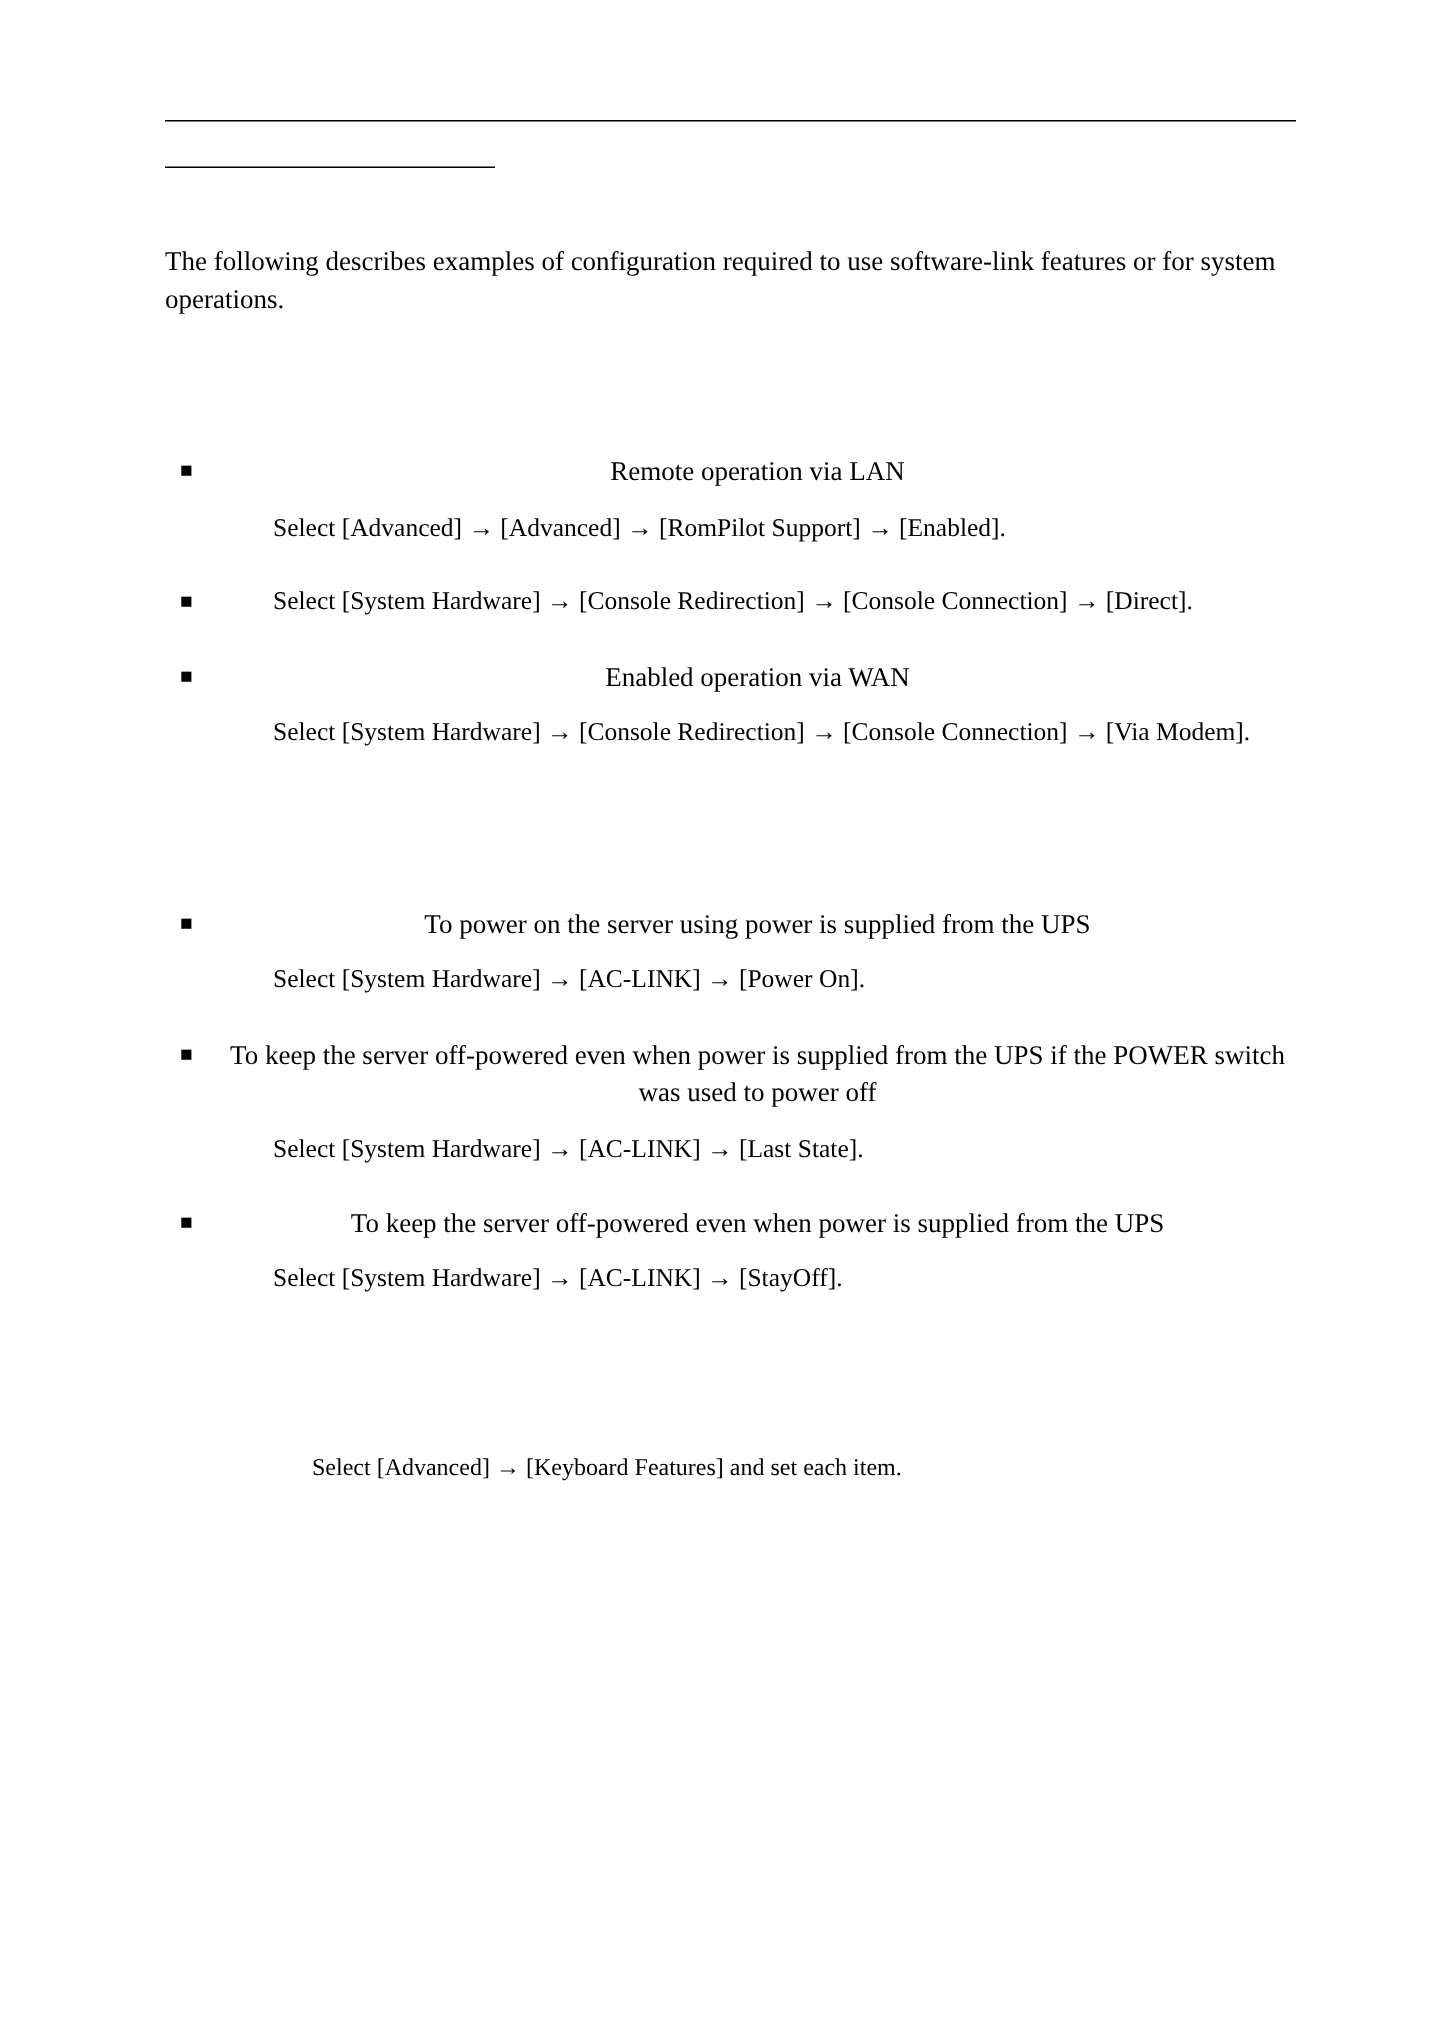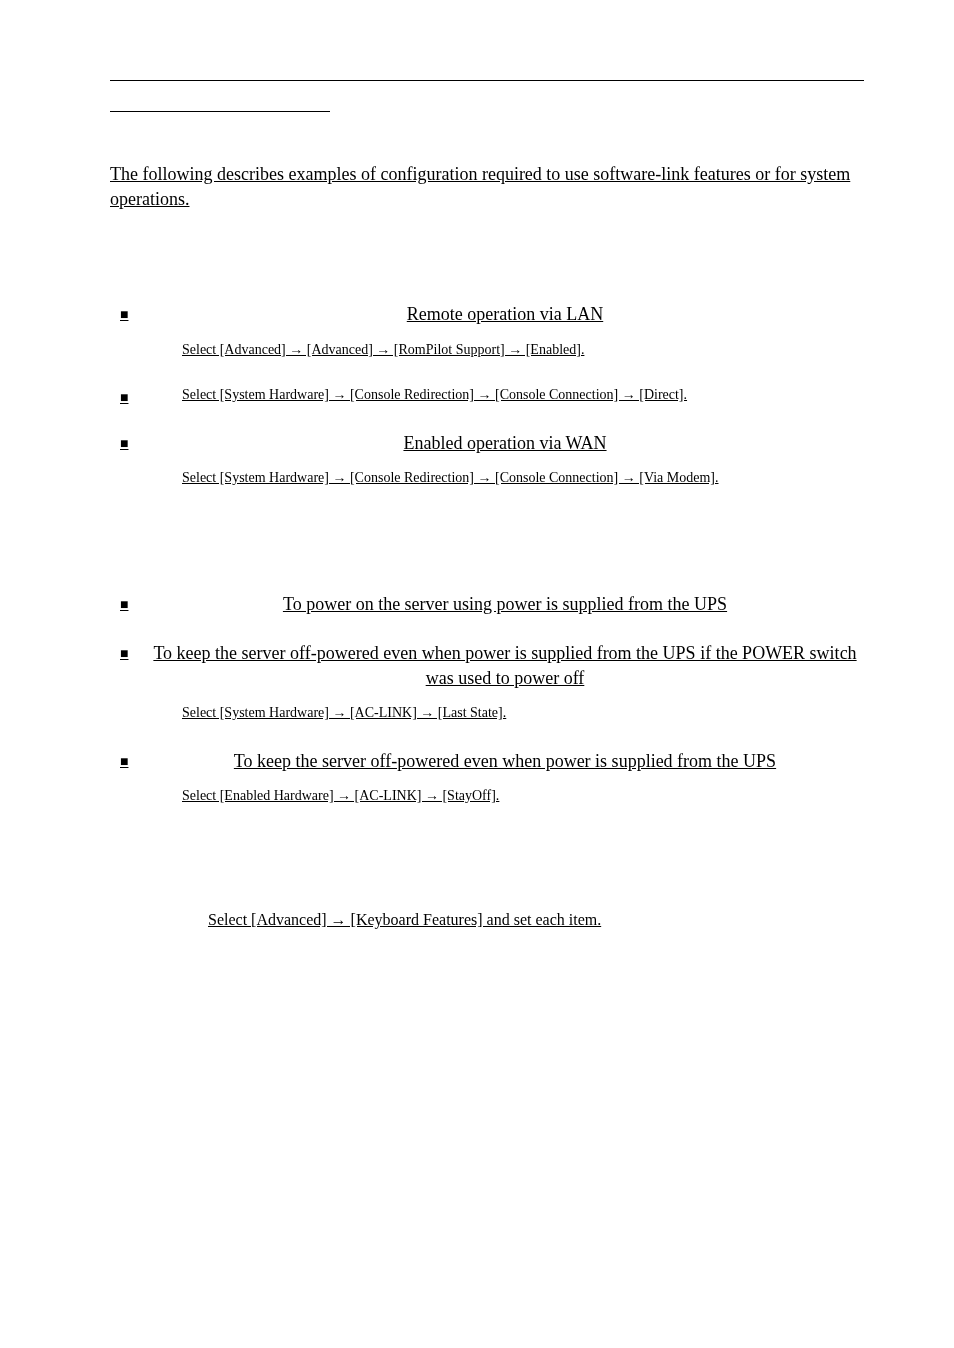--- a/index.html
+++ b/index.html
@@ -6,21 +6,20 @@
       margin: 0;
       padding: 0;
       font-family: "Times New Roman", Times, serif;
       background: #ffffff;
       color: #000000;
       width: 954px;
     }
     .page {
       padding: 80px 90px 80px 110px;
       box-sizing: border-box;
-      text-decoration: underline;
     }
     .hr-top {
       border: none;
       border-top: 1.5px solid #000;
       margin: 0 0 30px 0;
     }
     .hr-short {
       border: none;
       border-top: 1.5px solid #000;
       width: 220px;
@@ -51,21 +50,21 @@
     .bullet-content {
       flex: 1 1 auto;
     }
     .bullet-lead {
       font-size: 18px;
       line-height: 1.4;
       margin: 0 0 12px 0;
       text-align: center;
     }
     .bullet-sub {
-      font-size: 14px;
+      font-size: 17px;
       line-height: 1.4;
       margin: 0 0 14px 0;
       padding-left: 36px;
     }
     .standalone-sub {
       font-size: 16px;
       line-height: 1.4;
       padding-left: 82px;
       margin: 16px;
     }
@@ -100,32 +99,33 @@
         <p class="bullet-sub">Select [System Hardware] → [Console Redirection] → [Console Connection] → [Via Modem].</p>
       </div>
     </li>
   </ul>
 
   <ul class="bullet-list">
     <li class="bullet-item">
       <span class="bullet-marker">■</span>
       <div class="bullet-content">
         <p class="bullet-lead">To power on the server using power is supplied from the UPS</p>
+        <p class="bullet-sub">Select [System Hardware] → [AC-LINK] → [Power On].</p>
       </div>
     </li>
     <li class="bullet-item">
       <span class="bullet-marker">■</span>
       <div class="bullet-content">
         <p class="bullet-lead">To keep the server off-powered even when power is supplied from the UPS if the POWER switch was used to power off</p>
         <p class="bullet-sub">Select [System Hardware] → [AC-LINK] → [Last State].</p>
       </div>
     </li>
     <li class="bullet-item">
       <span class="bullet-marker">■</span>
       <div class="bullet-content">
         <p class="bullet-lead">To keep the server off-powered even when power is supplied from the UPS</p>
-        <p class="bullet-sub">Select [Enabled Hardware] → [AC-LINK] → [StayOff].</p>
+        <p class="bullet-sub">Select [System Hardware] → [AC-LINK] → [StayOff].</p>
       </div>
     </li>
   </ul>
 
   <p class="standalone-sub">Select [Advanced] → [Keyboard Features] and set each item.</p>
 </div>
 
 </body></html>

